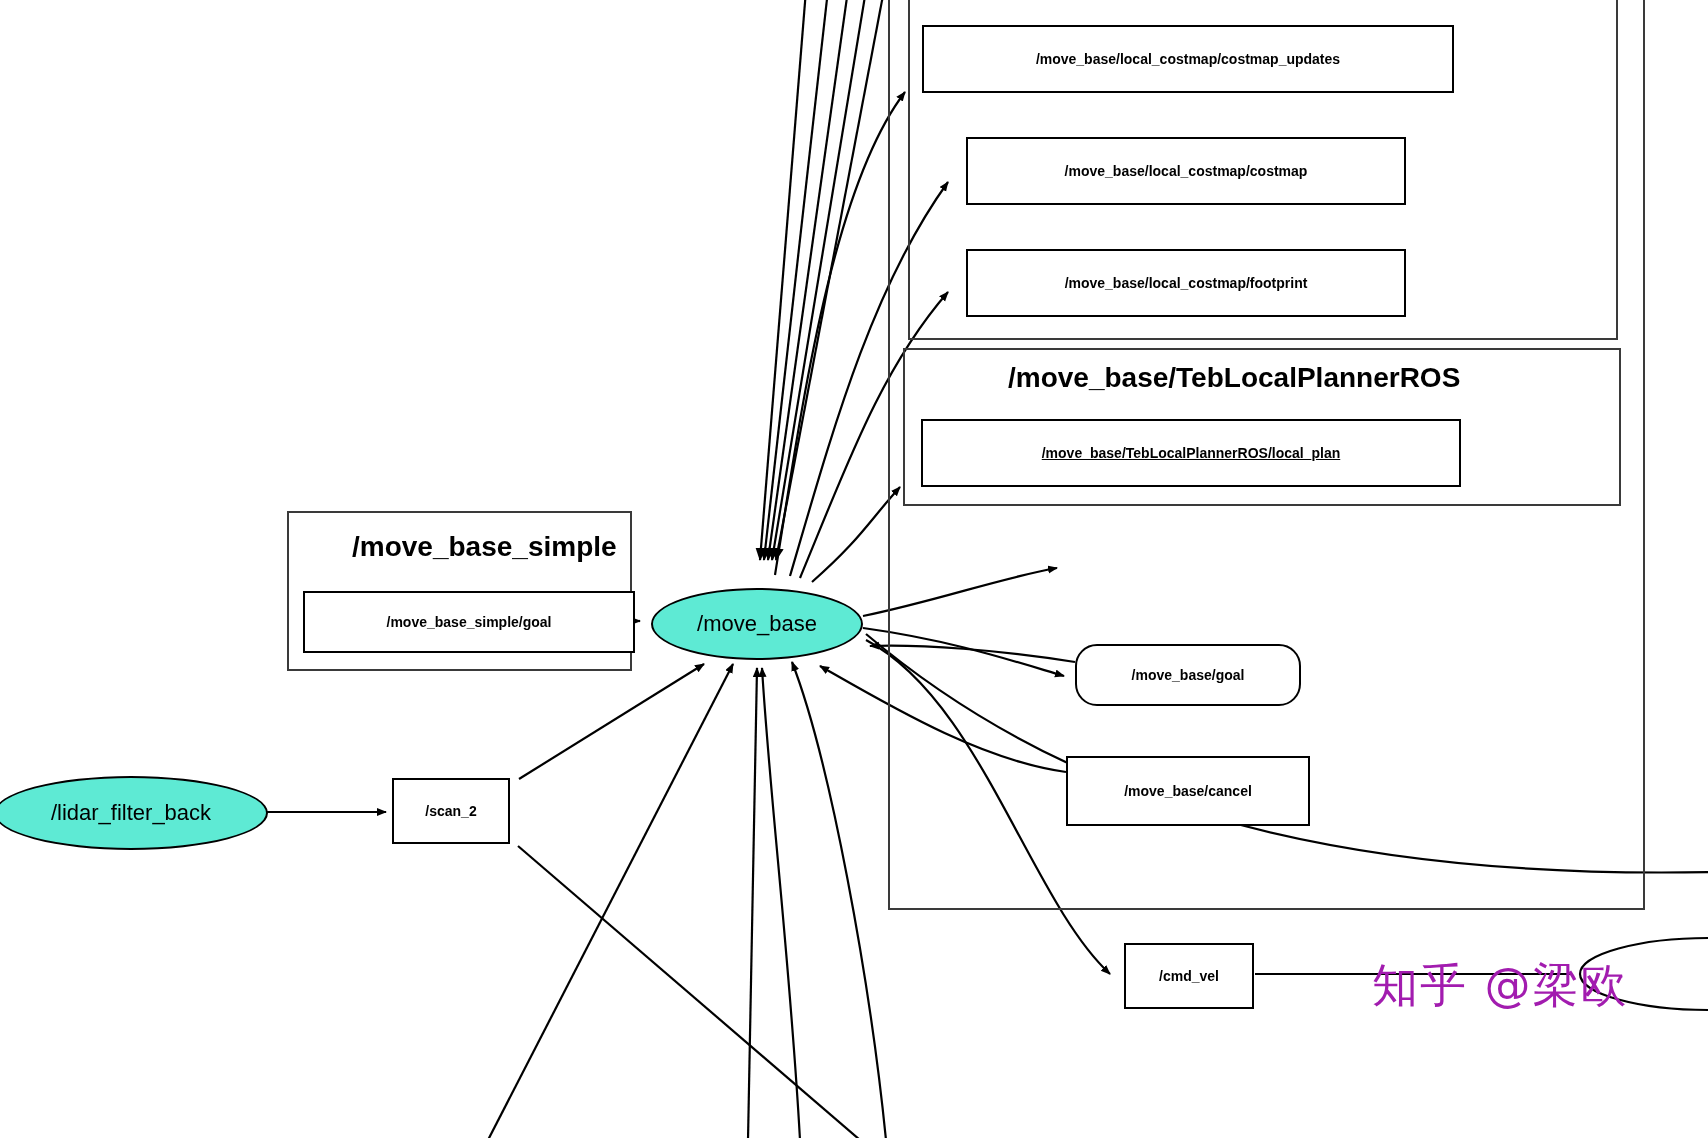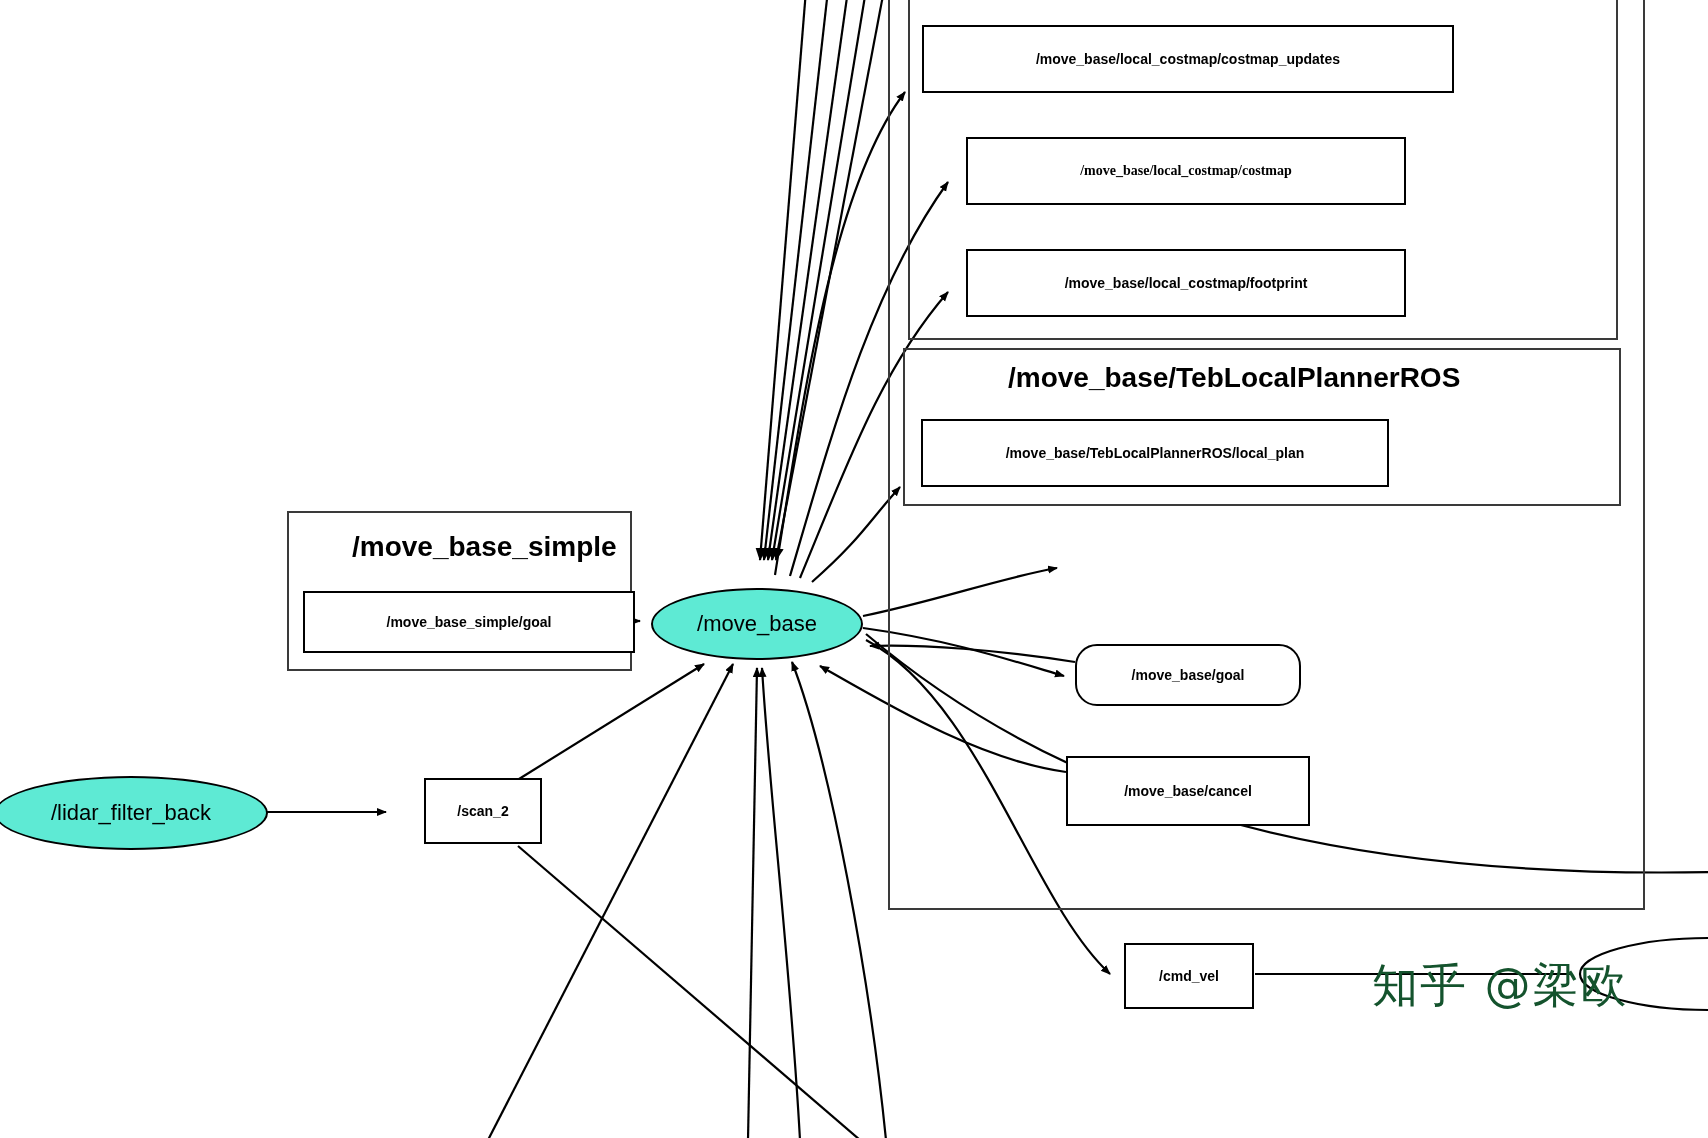--- a/index.html
+++ b/index.html
@@ -64,21 +64,21 @@
     align-items: center;
     justify-content: center;
     font-weight: normal;
     font-size: 22px;
     color: #000;
     white-space: nowrap;
     font-family: "Liberation Sans", sans-serif;
   }
   .watermark {
     position: absolute;
-    color: #14532d;
+    color: #a21caf;
     font-size: 46px;
     font-family: "DejaVu Sans", sans-serif;
     white-space: nowrap;
     user-select: none;
     letter-spacing: 2px;
   }
 </style>
 </head>
 <body>
 
@@ -145,36 +145,36 @@
   <div class="cluster" style="left:908px; top:-40px; width:710px; height:380px;"></div>
 
   <div class="cluster" style="left:903px; top:348px; width:718px; height:158px;"></div>
   <div class="cluster-label" style="left:1008px; top:362px;">/move_base/TebLocalPlannerROS</div>
 
   <div class="cluster" style="left:287px; top:511px; width:345px; height:160px;"></div>
   <div class="cluster-label" style="left:352px; top:531px;">/move_base_simple</div>
 
   <div class="node-box" style="left:922px; top:25px; width:532px; height:68px;">/move_base/local_costmap/costmap_updates</div>
 
-  <div class="node-box" style="left:966px; top:137px; width:440px; height:68px;font-family:Liberation Serif, serif;">/move_base/local_costmap/costmap</div>
+  <div class="node-box" style="left:966px; top:137px; width:440px; height:68px;">/move_base/local_costmap/costmap</div>
 
   <div class="node-box" style="left:966px; top:249px; width:440px; height:68px;">/move_base/local_costmap/footprint</div>
 
-  <div class="node-box" style="left:921px; top:419px; width:468px; height:68px;">/move_base/TebLocalPlannerROS/local_plan</div>
+  <div class="node-box" style="left:921px; top:419px; width:540px; height:68px;text-decoration:underline;">/move_base/TebLocalPlannerROS/local_plan</div>
 
 
   <div class="node-box" style="left:1075px; top:644px; width:226px; height:62px;border-radius:22px;">/move_base/goal</div>
 
   <div class="node-box" style="left:1066px; top:756px; width:244px; height:70px;">/move_base/cancel</div>
 
   <div class="node-box" style="left:303px; top:591px; width:332px; height:62px;">/move_base_simple/goal</div>
 
   <div class="node-ellipse" style="left:651px; top:588px; width:212px; height:72px;">/move_base</div>
 
   <div class="node-ellipse" style="left:-6px; top:776px; width:274px; height:74px;">/lidar_filter_back</div>
 
-  <div class="node-box" style="left:424px; top:778px; width:118px; height:66px;">/scan_2</div>
+  <div class="node-box" style="left:392px; top:778px; width:118px; height:66px;">/scan_2</div>
 
   <div class="node-box" style="left:1124px; top:943px; width:130px; height:66px;">/cmd_vel</div>
 
   <div class="watermark" style="left:1372px; top:955px;">知乎 @梁欧</div>
 
 </div>
 
 </body></html>

